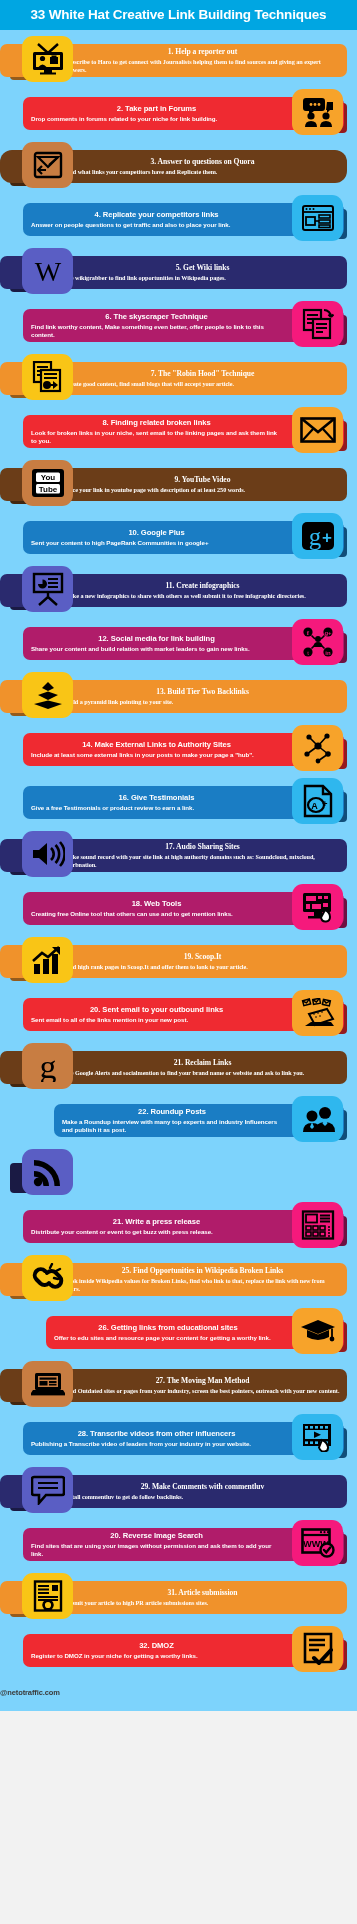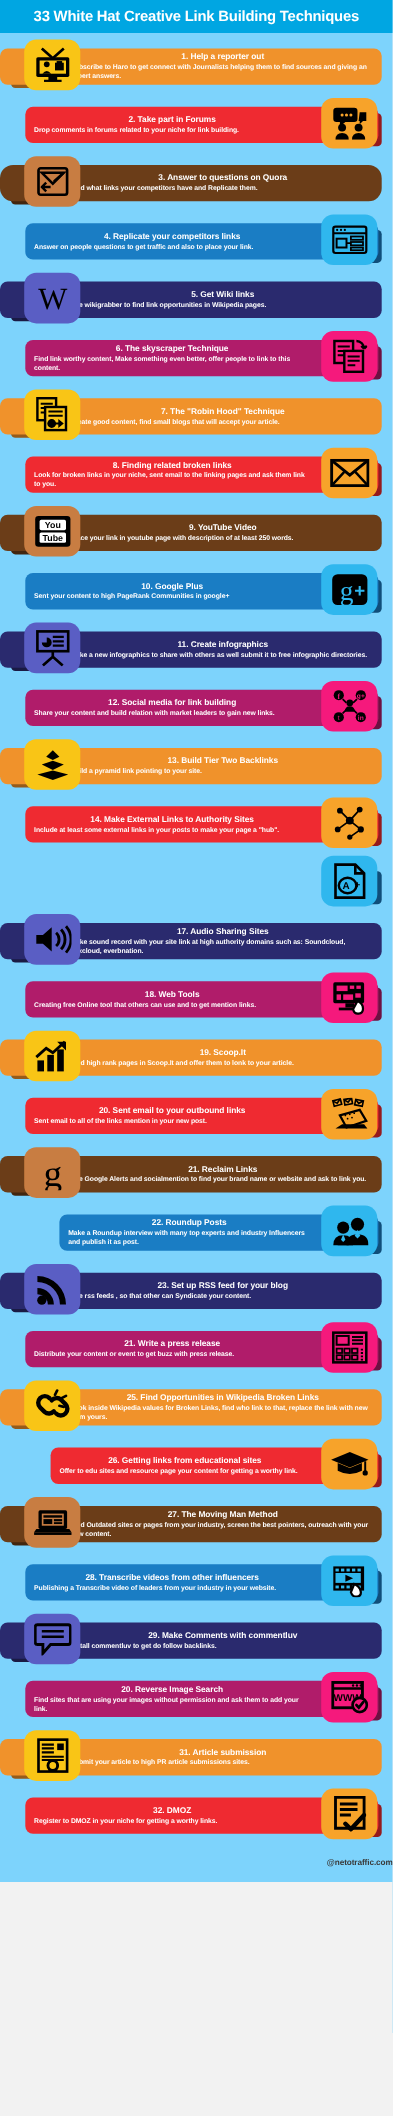--- a/index.html
+++ b/index.html
@@ -48,21 +48,21 @@
   
   .bar {
     position: absolute;
     top: 8px;
     height: 33px;
     border-radius: 7px;
     color: #fff;
     overflow: hidden;
     z-index: 2;
   }
-  .item.icon-left  .bar { left: 0; right: 10px; }
+  .item.icon-left  .bar { left: 0; right: 10px; font-family: Liberation Serif, serif; }
   .item.icon-right .bar { left: 23px; right: 13px; }
 
   
   .wing {
     position: absolute;
     top: 14px;
     width: 26px;
     height: 30px;
     border-radius: 4px;
     z-index: 1;
@@ -113,21 +113,21 @@
   }
   .item.icon-left  .icon-tile { left: 22px; }
   .item.icon-right .icon-tile { right: 14px; }
 
   .icon-tile svg { display: block; }
 
   
   .footer {
     width: 357px;
     padding: 9px 0 8px 0;
-    text-align: right;
+    text-align: left;
   }
   .footer-text {
     font-size: 7.5px;
     font-weight: bold;
     color: #3a3a3a;
     letter-spacing: -0.1px;
   }
 </style>
 </head>
 <body>
@@ -396,20 +396,26 @@
             <circle cx="25" cy="4" r="2.6" fill="#000"></circle>
             <circle cx="5" cy="22" r="2.6" fill="#000"></circle>
             <circle cx="26" cy="22" r="2.8" fill="#000"></circle>
             <circle cx="16" cy="29" r="2.4" fill="#000"></circle>
             <path d="M16 14 L7 5 M16 14 L25 4 M16 14 L5 22 M16 14 L26 22 M26 22 L16 29" stroke="#000" stroke-width="1.6" fill="none"></path>
           </svg>
         </div>
       </div>
       <div class="item icon-right">
         <div class="wing" style="background: rgb(26, 125, 196);"></div>
+        <div class="bar" style="background: rgb(26, 125, 196);">
+          <div class="bar-text">
+            <div class="item-title">16. Give Testimonials</div>
+            <div class="item-desc">Give a free Testimonials or product review to earn a link.</div>
+          </div>
+        </div>
         <div class="icon-tile" style="background: rgb(47, 183, 238);">
           <svg width="30" height="34" viewBox="0 0 30 34">
             <path d="M2 2 h18 l8 8 v22 h-26 z" fill="none" stroke="#000" stroke-width="2.4"></path>
             <path d="M20 2 v8 h8" fill="none" stroke="#000" stroke-width="2.4"></path>
             <ellipse cx="13" cy="21" rx="8" ry="7" fill="none" stroke="#000" stroke-width="2.2"></ellipse>
             <text x="11.5" y="24.5" font-family="Liberation Sans, sans-serif" font-weight="bold" font-size="9" text-anchor="middle" fill="#000">A</text>
             <text x="22" y="23" font-family="Liberation Sans, sans-serif" font-weight="bold" font-size="9" text-anchor="middle" fill="#000">+</text>
           </svg>
         </div>
       </div>
@@ -530,26 +536,20 @@
             <circle cx="11" cy="11" r="5.5" fill="#000"></circle>
             <path d="M2 27 q0-9 9-9 t9 9z" fill="#000"></path>
             <path d="M6 21 h10 v6 h-10z" fill="#000"></path>
             <path d="M11 17 l-2 5 l2 2 l2-2z" fill="#2fb7ee"></path>
             <path d="M24 13 l-2.5 5.5 l2.5 2.5 l2.5-2.5z" fill="#2fb7ee"></path>
           </svg>
         </div>
       </div>
       <div class="item icon-left">
         <div class="wing" style="background: rgb(42, 42, 110);"></div>
-        <div class="bar" style="background: rgb(42, 42, 110);">
-          <div class="bar-text">
-            <div class="item-title">23. Set up RSS feed for your blog</div>
-            <div class="item-desc">Use rss feeds , so that other can Syndicate your content.</div>
-          </div>
-        </div>
         <div class="icon-tile" style="background: rgb(90, 94, 196);">
           <svg width="30" height="30" viewBox="0 0 30 30">
             <circle cx="5" cy="25" r="4.2" fill="#000"></circle>
             <path d="M1 14 a15 15 0 0 1 15 15 h-5.5 a9.5 9.5 0 0 0 -9.5 -9.5 z" fill="#000"></path>
             <path d="M1 3 a26 26 0 0 1 26 26 h-5.5 a20.5 20.5 0 0 0 -20.5 -20.5 z" fill="#000"></path>
           </svg>
         </div>
       </div>
       <div class="item icon-right">
         <div class="wing" style="background: rgb(176, 28, 106);"></div>

